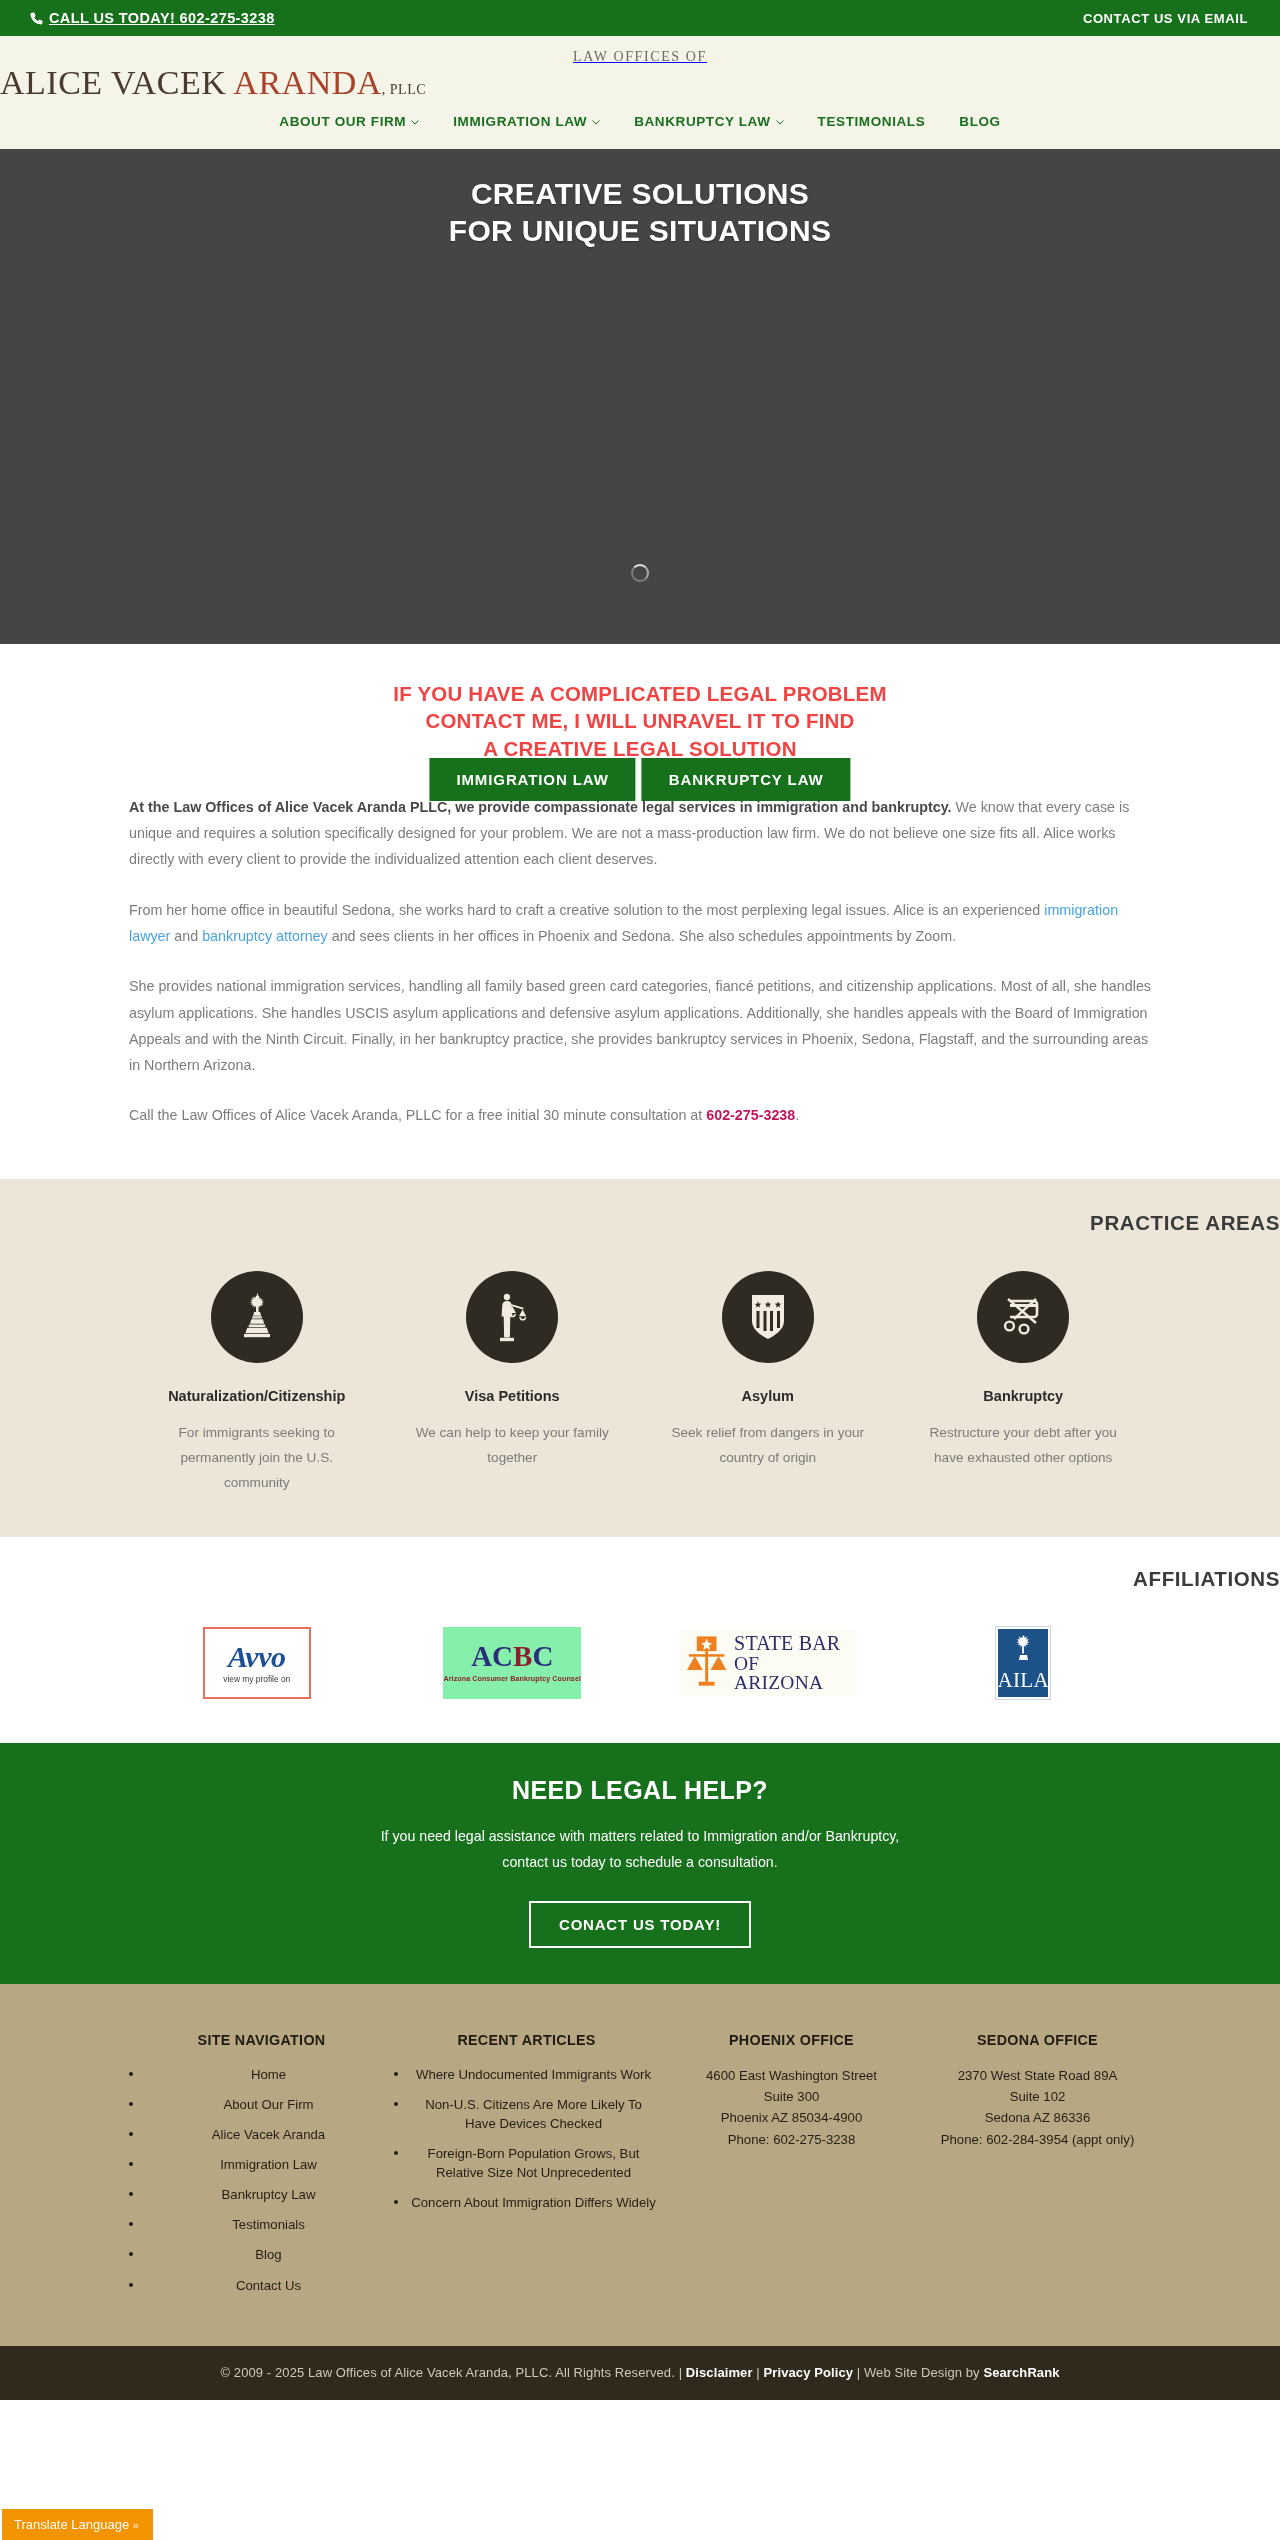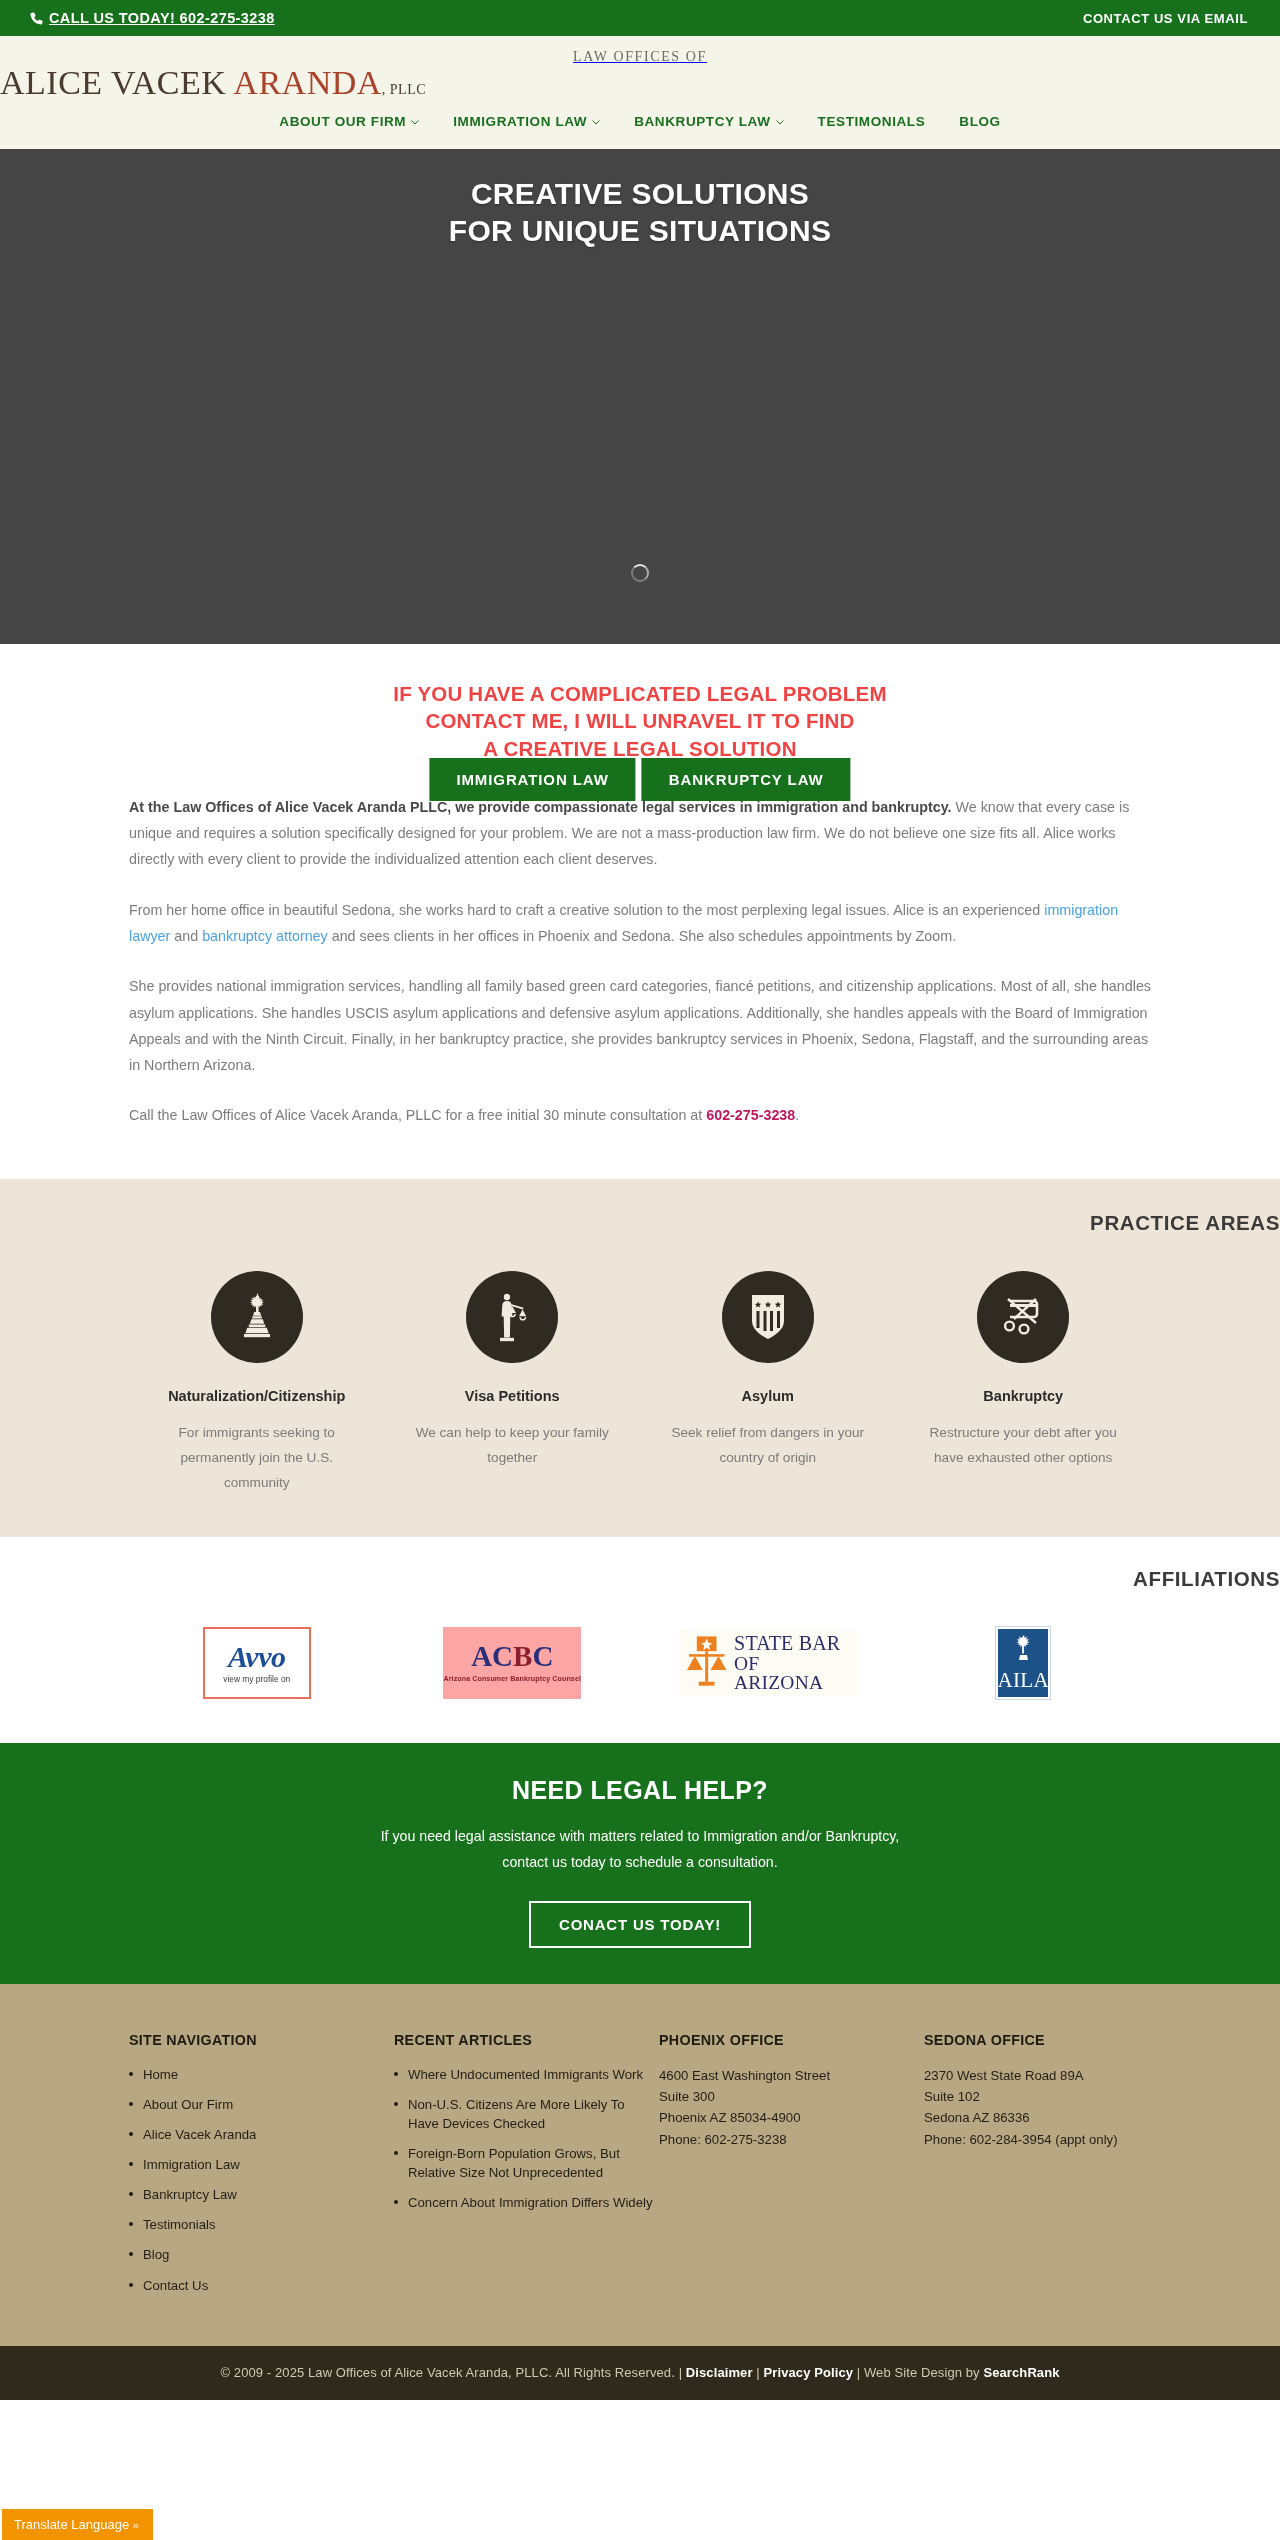--- a/index.html
+++ b/index.html
@@ -257,21 +257,21 @@
     font-weight: bold;
     font-size: 30px;
     color: #1c4f96;
     line-height: 1;
     letter-spacing: -0.5px;
   }
   .avvo-sub { font-size: 8.4px; color: #3a3a3a; }
 
   .acbc {
     width: 138px; height: 72px;
-    background: #fca5a5;
+    background: #86efac;
     display: flex; flex-direction: column;
     align-items: center; justify-content: center;
   }
   .acbc-word {
     font-family: "Liberation Serif", serif;
     font-weight: bold;
     font-size: 29px;
     color: #2b2f7a;
     line-height: 1;
     letter-spacing: 0px;
@@ -347,20 +347,21 @@
     text-decoration: none;
     background: transparent;
     cursor: pointer;
     font-family: "Liberation Sans", sans-serif;
   }
 
   
   .footer {
     background: #b7a782;
     padding: 48px 0 40px 0;
+    text-align: center;
   }
   .footer-grid {
     width: 1022px;
     margin: 0 auto;
     display: grid;
     grid-template-columns: 265px 265px 265px 227px;
   }
   .f-head {
     color: #1f1b12;
     font-size: 14.3px;

